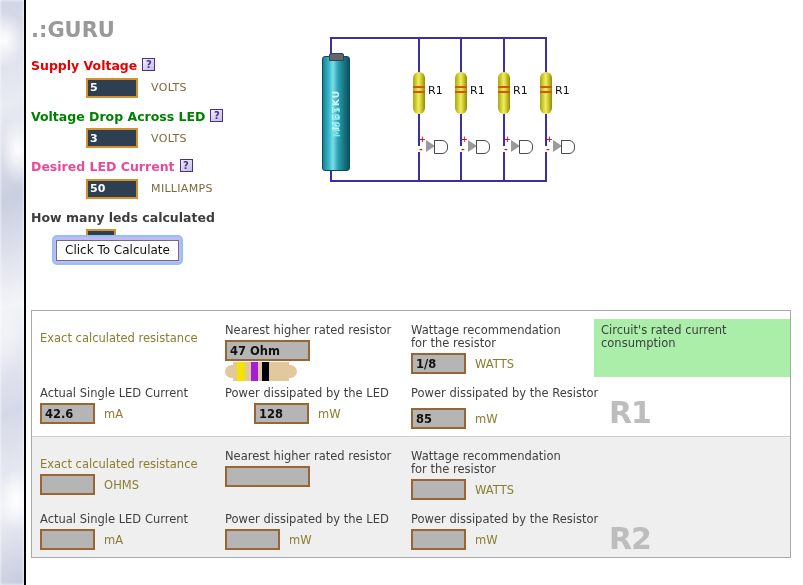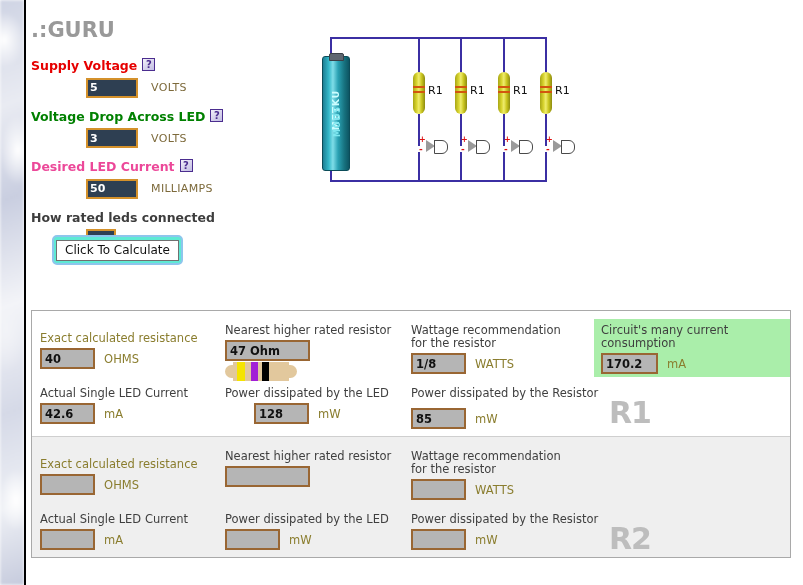--- a/index.html
+++ b/index.html
@@ -67,21 +67,21 @@
   .w-small{width:22px;}
   .unit{
     font-size:11px;color:#7d6a3b;font-weight:normal;margin-left:8px;
     letter-spacing:0.3px;vertical-align:middle;
   }
 
   
   .calc-wrap{
     position:absolute;left:26px;top:235px;
     padding:2px;border:2px solid #8ec5ec;border-radius:5px;
-    background:#5eead4;
+    background:#c4b5fd;
   }
   button.calc{
     font-family:"DejaVu Sans","Liberation Sans",sans-serif;
     font-size:12px;color:#111;
     background:#ffffff;
     border:1px solid #707070;
     padding:2px 8px 3px 8px;
     cursor:pointer;
   }
 
@@ -214,21 +214,21 @@
 
     <div class="row">
       <span class="fld-label lbl-current">Desired LED Current</span><span class="help-icon">?</span>
     </div>
     <div class="inp-row">
       <input class="dark w-big" type="text" value="50" style="">
       <span class="unit">MILLIAMPS</span>
     </div>
 
     <div class="row">
-      <span class="fld-label lbl-count">How rated leds connected</span>
+      <span class="fld-label lbl-count">How many leds calculated</span>
     </div>
     <div class="inp-row">
       <input class="dark w-small" type="text" value="4" style="">
     </div>
   </div>
 
   <div class="calc-wrap">
     <button class="calc">Click To Calculate</button>
   </div>
 
@@ -317,24 +317,20 @@
     </div>
   </div>
 
   <div class="results">
 
     <div class="rblock r1">
       <div class="greenbox" style="left:562px;top:8px;width:196px;height:58px;"></div>
 
       <div class="cell" style="left:8px;top:13px;">
         <div class="res-label olive">Exact calculated resistance</div>
-        <div style="margin-top:3px;">
-          <input class="grey g-w1" type="text" value="40" style="">
-          <span class="runit">OHMS</span>
-        </div>
       </div>
 
       <div class="cell" style="left:193px;top:13px;">
         <div class="res-label">Nearest higher rated resistor</div>
         <div style="margin-top:3px;">
           <input class="grey g-w2" type="text" value="47 Ohm" style="">
         </div>
         <div class="band-resistor" style="left:0px;top:38px;">
           <div class="lead-l"></div>
           <div class="lead-r"></div>
@@ -347,25 +343,21 @@
 
       <div class="cell" style="left:379px;top:13px;width:165px;">
         <div class="res-label">Wattage recommendation for the resistor</div>
         <div style="margin-top:3px;">
           <input class="grey g-w1" type="text" value="1/8" style="">
           <span class="runit">WATTS</span>
         </div>
       </div>
 
       <div class="cell" style="left:569px;top:13px;width:190px;">
-        <div class="res-label">Circuit's many current consumption</div>
-        <div style="margin-top:3px;">
-          <input class="grey g-w3" type="text" value="170.2" style="">
-          <span class="runit">mA</span>
-        </div>
+        <div class="res-label">Circuit's rated current consumption</div>
       </div>
 
       <div class="cell" style="left:8px;top:76px;">
         <div class="res-label">Actual Single LED Current</div>
         <div style="margin-top:3px;">
           <input class="grey g-w1" type="text" value="42.6" style="">
           <span class="runit">mA</span>
         </div>
       </div>
 

